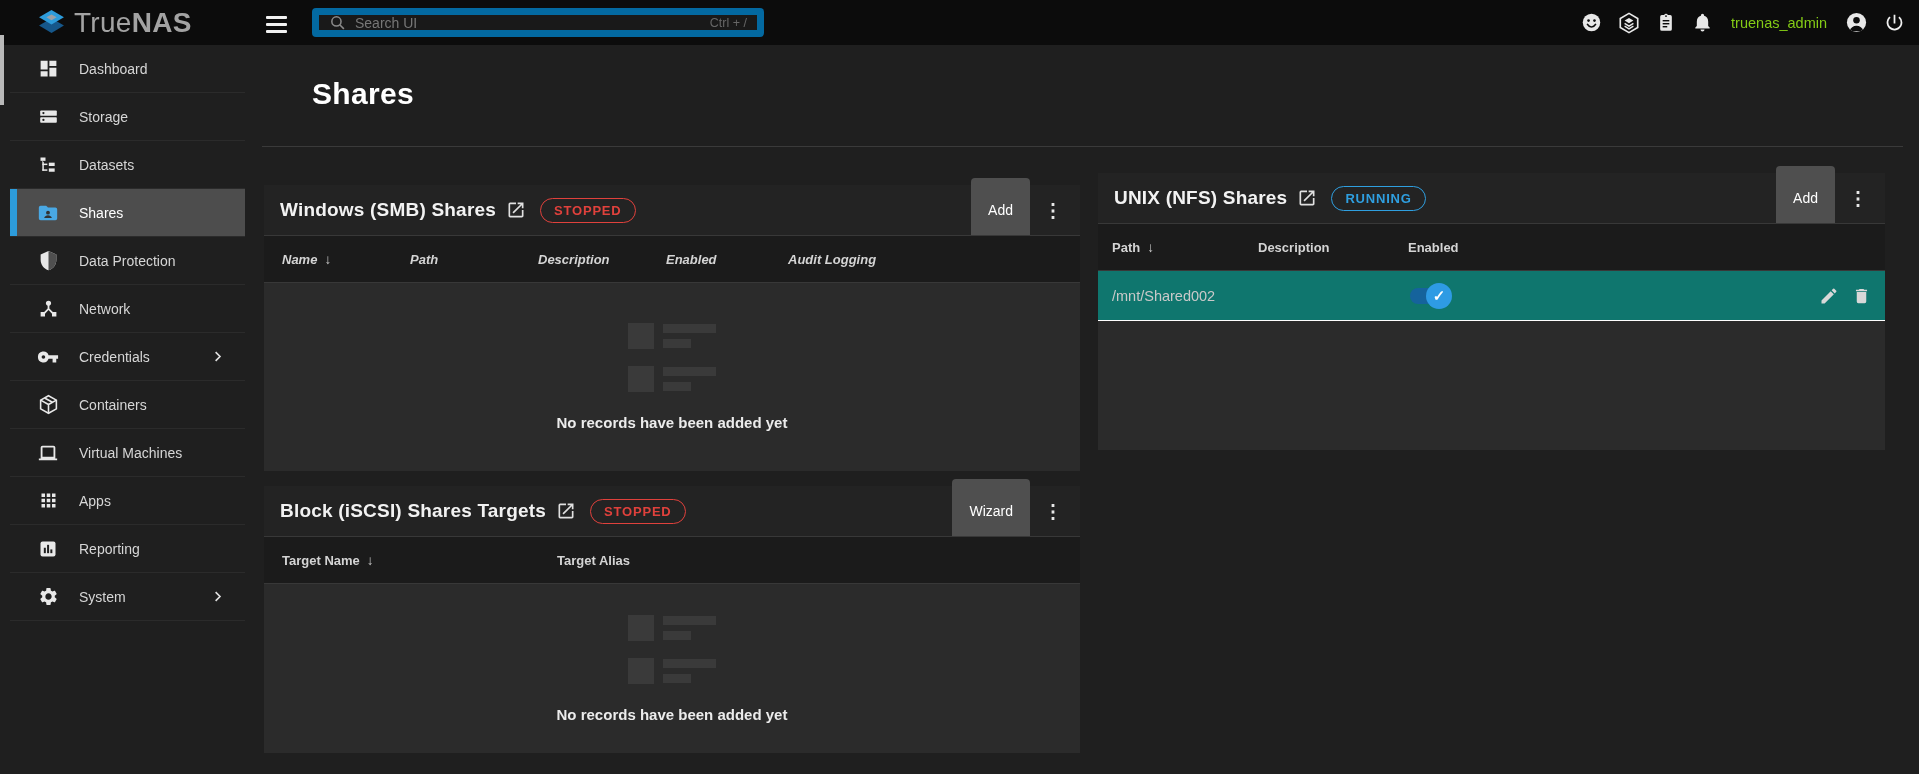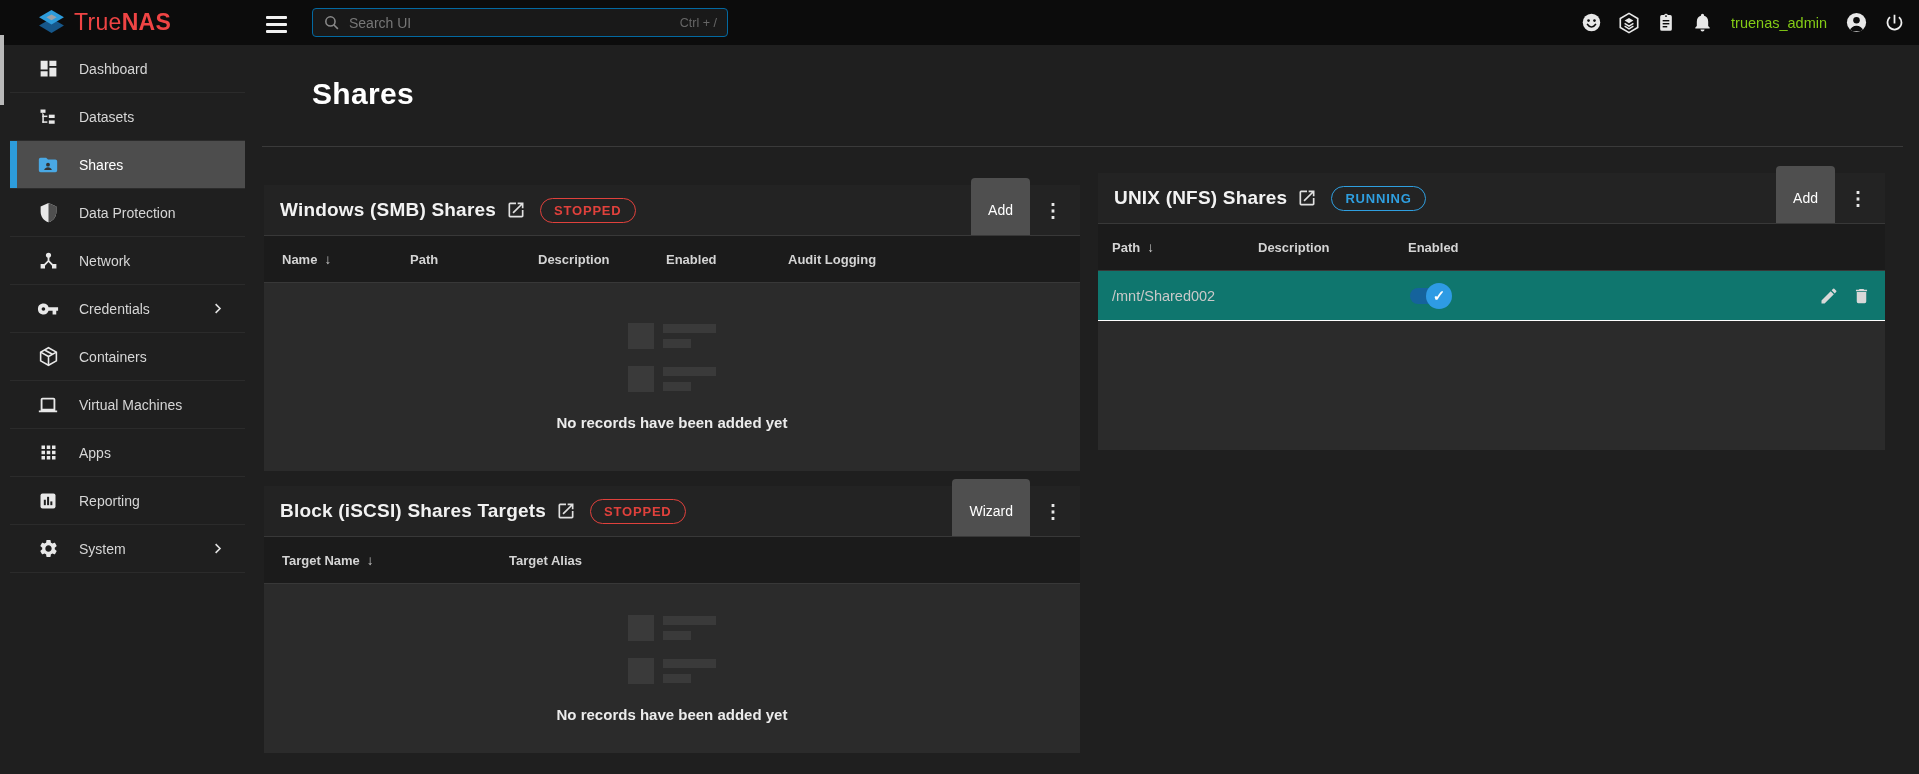--- a/index.html
+++ b/index.html
@@ -2,26 +2,26 @@
 <html><head>
 <meta charset="utf-8">
 <style>
   * { box-sizing: border-box; margin: 0; padding: 0; }
   body { background:#000; font-family:"Liberation Sans", sans-serif; }
   .app { position:relative; width:1919px; height:774px; background:#1f1f1f; overflow:hidden; }
 
   
   .topbar { position:absolute; top:0; left:0; right:0; height:45px; background:#0c0c0c; z-index:10; }
   .brand { position:absolute; left:38px; top:0; height:45px; display:flex; align-items:center; gap:9px; cursor:pointer; }
-  .brand-text { font-size:23px; color:#ef4444; letter-spacing:.3px; }
+  .brand-text { font-size:28px; color:#a3a3a3; letter-spacing:.3px; }
   .brand-text .bp { font-weight:400; }
   .brand-text .bs { font-weight:700; }
   .hamburger { position:absolute; left:266px; top:16px; display:flex; flex-direction:column; gap:4px; cursor:pointer; }
   .hamburger span { display:block; width:21px; height:3px; background:#f2f2f2; border-radius:1px; }
-  .search { position:absolute; left:312px; top:8px; width:416px; height:29px; background:#191919; border:1px solid #0369a1; border-radius:4px; display:flex; align-items:center; padding:0 10px; }
+  .search { position:absolute; left:312px; top:8px; width:452px; height:29px; background:#191919; border:7px solid #0369a1; border-radius:4px; display:flex; align-items:center; padding:0 10px; }
   .search input { flex:1; margin-left:9px; background:transparent; border:none; outline:none; color:#cfcfcf; font-size:14px; font-family:inherit; }
   .search input::placeholder { color:#777; }
   .search .shortcut { font-size:12.5px; color:#666; margin-left:8px; }
   .topbar-right { position:absolute; right:14px; top:0; height:45px; display:flex; align-items:center; gap:16px; }
   .tico { background:none; border:none; cursor:pointer; display:flex; align-items:center; justify-content:center; padding:0; }
   .username { color:#84cc16; font-size:14.5px; margin:0 2px; }
 
   
   .edge-scrollbar { position:absolute; left:0; top:35px; width:4px; height:70px; background:#b9b9b9; z-index:20; }
 
@@ -49,22 +49,22 @@
   .card-title { font-size:19px; font-weight:700; color:#f2f2f2; letter-spacing:.2px; }
   .extlink { margin-left:10px; display:flex; color:#e0e0e0; cursor:pointer; }
   .badge { margin-left:14px; font-size:13px; font-weight:700; letter-spacing:.8px; padding:4px 13px; border-radius:13px; border:1px solid; background:transparent; }
   .badge.stopped { color:#e0413c; border-color:#e0413c; }
   .badge.running { color:#2f9fe0; border-color:#2f9fe0; }
   .hdr-actions { margin-left:auto; display:flex; align-items:center; gap:8px; }
   .btn { background:#4f4f4f; color:#fff; font-size:14px; padding:24px 17px; border:none; border-radius:4px; cursor:pointer; font-family:inherit; }
   .kebab { background:none; border:none; color:#e8e8e8; font-size:19px; font-weight:700; width:30px; height:34px; cursor:pointer; line-height:1; }
 
   .thead { height:48px; background:#1b1b1b; border-top:1px solid #383838; border-bottom:1px solid #383838; display:grid; align-items:center; color:#d4d4d4; font-size:13px; font-weight:700; flex:0 0 auto; }
-  .thead-smb   { grid-template-columns:128px 128px 128px 122px 1fr; padding-left:18px; }
-  .thead-iscsi { grid-template-columns:227px 1fr; padding-left:18px; }
+  .thead-smb   { grid-template-columns:128px 128px 128px 122px 1fr; padding-left:18px;font-style:italic; }
+  .thead-iscsi { grid-template-columns:227px 1fr; padding-left:18px;gap:48px; }
   .grid-nfs    { grid-template-columns:146px 150px 1fr; padding-left:14px; }
   .th { display:flex; align-items:center; cursor:pointer; }
   .sort { margin-left:7px; font-weight:400; font-size:13.5px; color:#cfcfcf; }
 
   .card-body { flex:1; background:#2b2b2b; display:flex; flex-direction:column; align-items:center; justify-content:center; }
   .empty { display:flex; flex-direction:column; align-items:center; gap:22px; }
   .skel { display:flex; flex-direction:column; gap:17px; }
   .skel-row { display:flex; gap:9px; }
   .skel-sq { width:26px; height:26px; background:#3a3a3a; }
   .skel-lines { display:flex; flex-direction:column; gap:6px; padding-top:1px; }
@@ -167,20 +167,31 @@
 
     <div class="side-item">
       <span class="ico">
           <svg width="21" height="21" viewBox="0 0 24 24" fill="currentColor">
             <path d="M3 13h8V3H3v10zm0 8h8v-6H3v6zm10 0h8V11h-8v10zm0-18v6h8V3h-8z"></path>
           </svg>
         </span>
       <span class="lbl">Dashboard</span>
     </div>
 
+    <div class="side-item">
+      <span class="ico">
+          <svg width="21" height="21" viewBox="0 0 24 24" fill="currentColor">
+            <rect x="2.5" y="5" width="19" height="6.2" rx="1"></rect>
+            <rect x="2.5" y="12.8" width="19" height="6.2" rx="1"></rect>
+            <circle cx="6.2" cy="8.1" r="1.3" fill="#1f1f1f"></circle>
+            <circle cx="6.2" cy="15.9" r="1.3" fill="#1f1f1f"></circle>
+          </svg>
+        </span>
+      <span class="lbl">Storage</span>
+    </div>
 
     <div class="side-item">
       <span class="ico">
           <svg width="20" height="20" viewBox="0 0 24 24" fill="currentColor">
             <rect x="3" y="3" width="6" height="4"></rect>
             <path d="M5.2 7v12h1.8V8.8z"></path>
             <rect x="5.2" y="10.3" width="6" height="1.8"></rect>
             <rect x="5.2" y="17.2" width="6" height="1.8"></rect>
             <rect x="13" y="9.2" width="7" height="4"></rect>
             <rect x="13" y="16.1" width="7" height="4"></rect>

